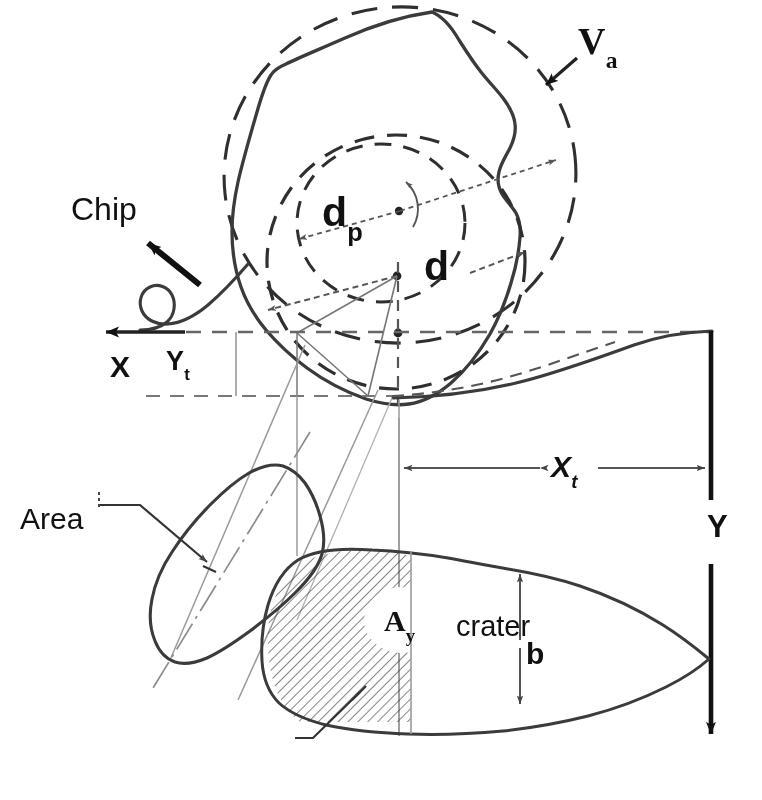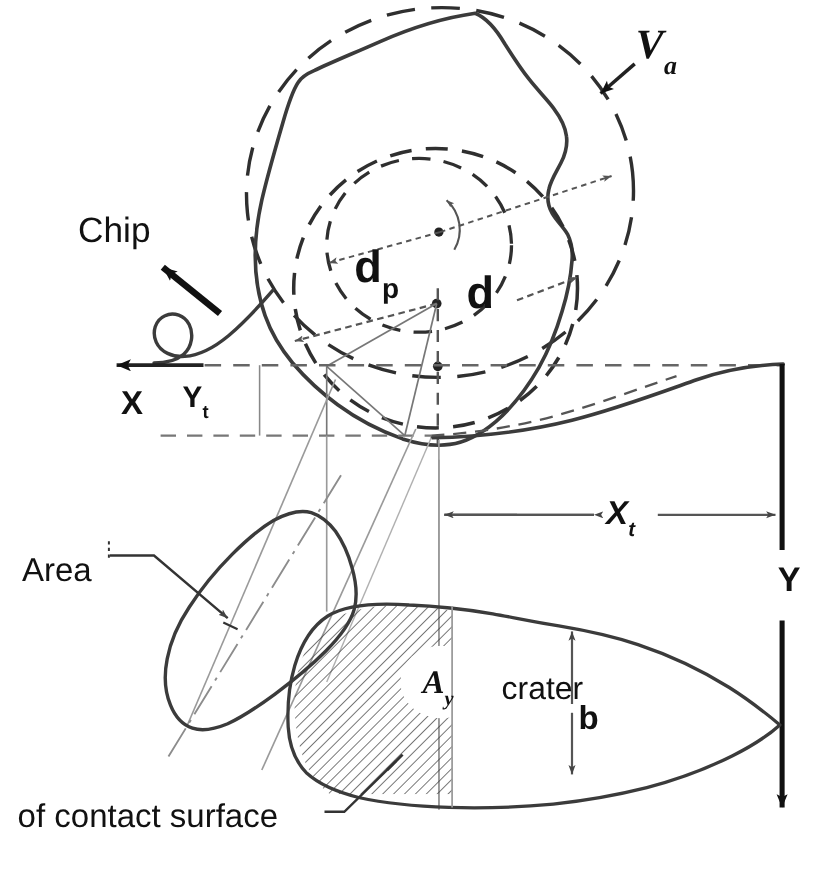--- a/index.html
+++ b/index.html
@@ -21,30 +21,29 @@
   }
   .lbl .sub{
     font-size:0.62em;
     vertical-align:sub;
     position:relative;
     top:0.22em;
     left:0.01em;
   }
   .lbl.ital{
     font-family:"Liberation Serif", serif;
-    font-style:italic;
     font-weight:700;
   }
   .lbl.ital .sub{
     font-size:0.62em;
     top:0.24em;
   }
   .t-chip{left:71px;  top:193px; font-size:32px;}
   .t-va{  left:578px; top:22px;  font-size:38px;}
-  .t-dp{  left:322px; top:192px; font-size:41px; font-weight:600;margin-top:30px;}
+  .t-dp{  left:322px; top:192px; font-size:41px; font-weight:600;}
   .t-d{   left:424px; top:246px; font-size:41px; font-weight:600;}
   .t-x{   left:110px; top:352px; font-size:30px; font-weight:600;}
   .t-yt{  left:166px; top:348px; font-size:27px; font-weight:600;}
   .t-xt{  left:551px; top:452px; font-size:30px; font-weight:600;font-style:italic;}
   .t-y{   left:707px; top:511px; font-size:31px; font-weight:600;}
   .t-contact{left:20px; top:462px; font-size:30px;}
   .t-area{left:20px;  top:504px; font-size:30px;}
   .t-ay{  left:384px; top:606px; font-size:30px;}
   .t-crater{left:456px;top:612px; font-size:29px;}
   .t-b{   left:526px; top:639px; font-size:30px; font-weight:600;}
@@ -269,15 +268,14 @@
   <div class="lbl t-y">Y</div>
 
   <div class="lbl t-area">Area</div>
 
   <div class="lbl ital t-ay"><span>A</span><span class="sub">y</span></div>
 
   <div class="lbl t-crater">crater</div>
 
   <div class="lbl t-b">b</div>
 
-  <div class="lbl t-proj2">of contact surface</div>
 
 </div>
 
 </body></html>

